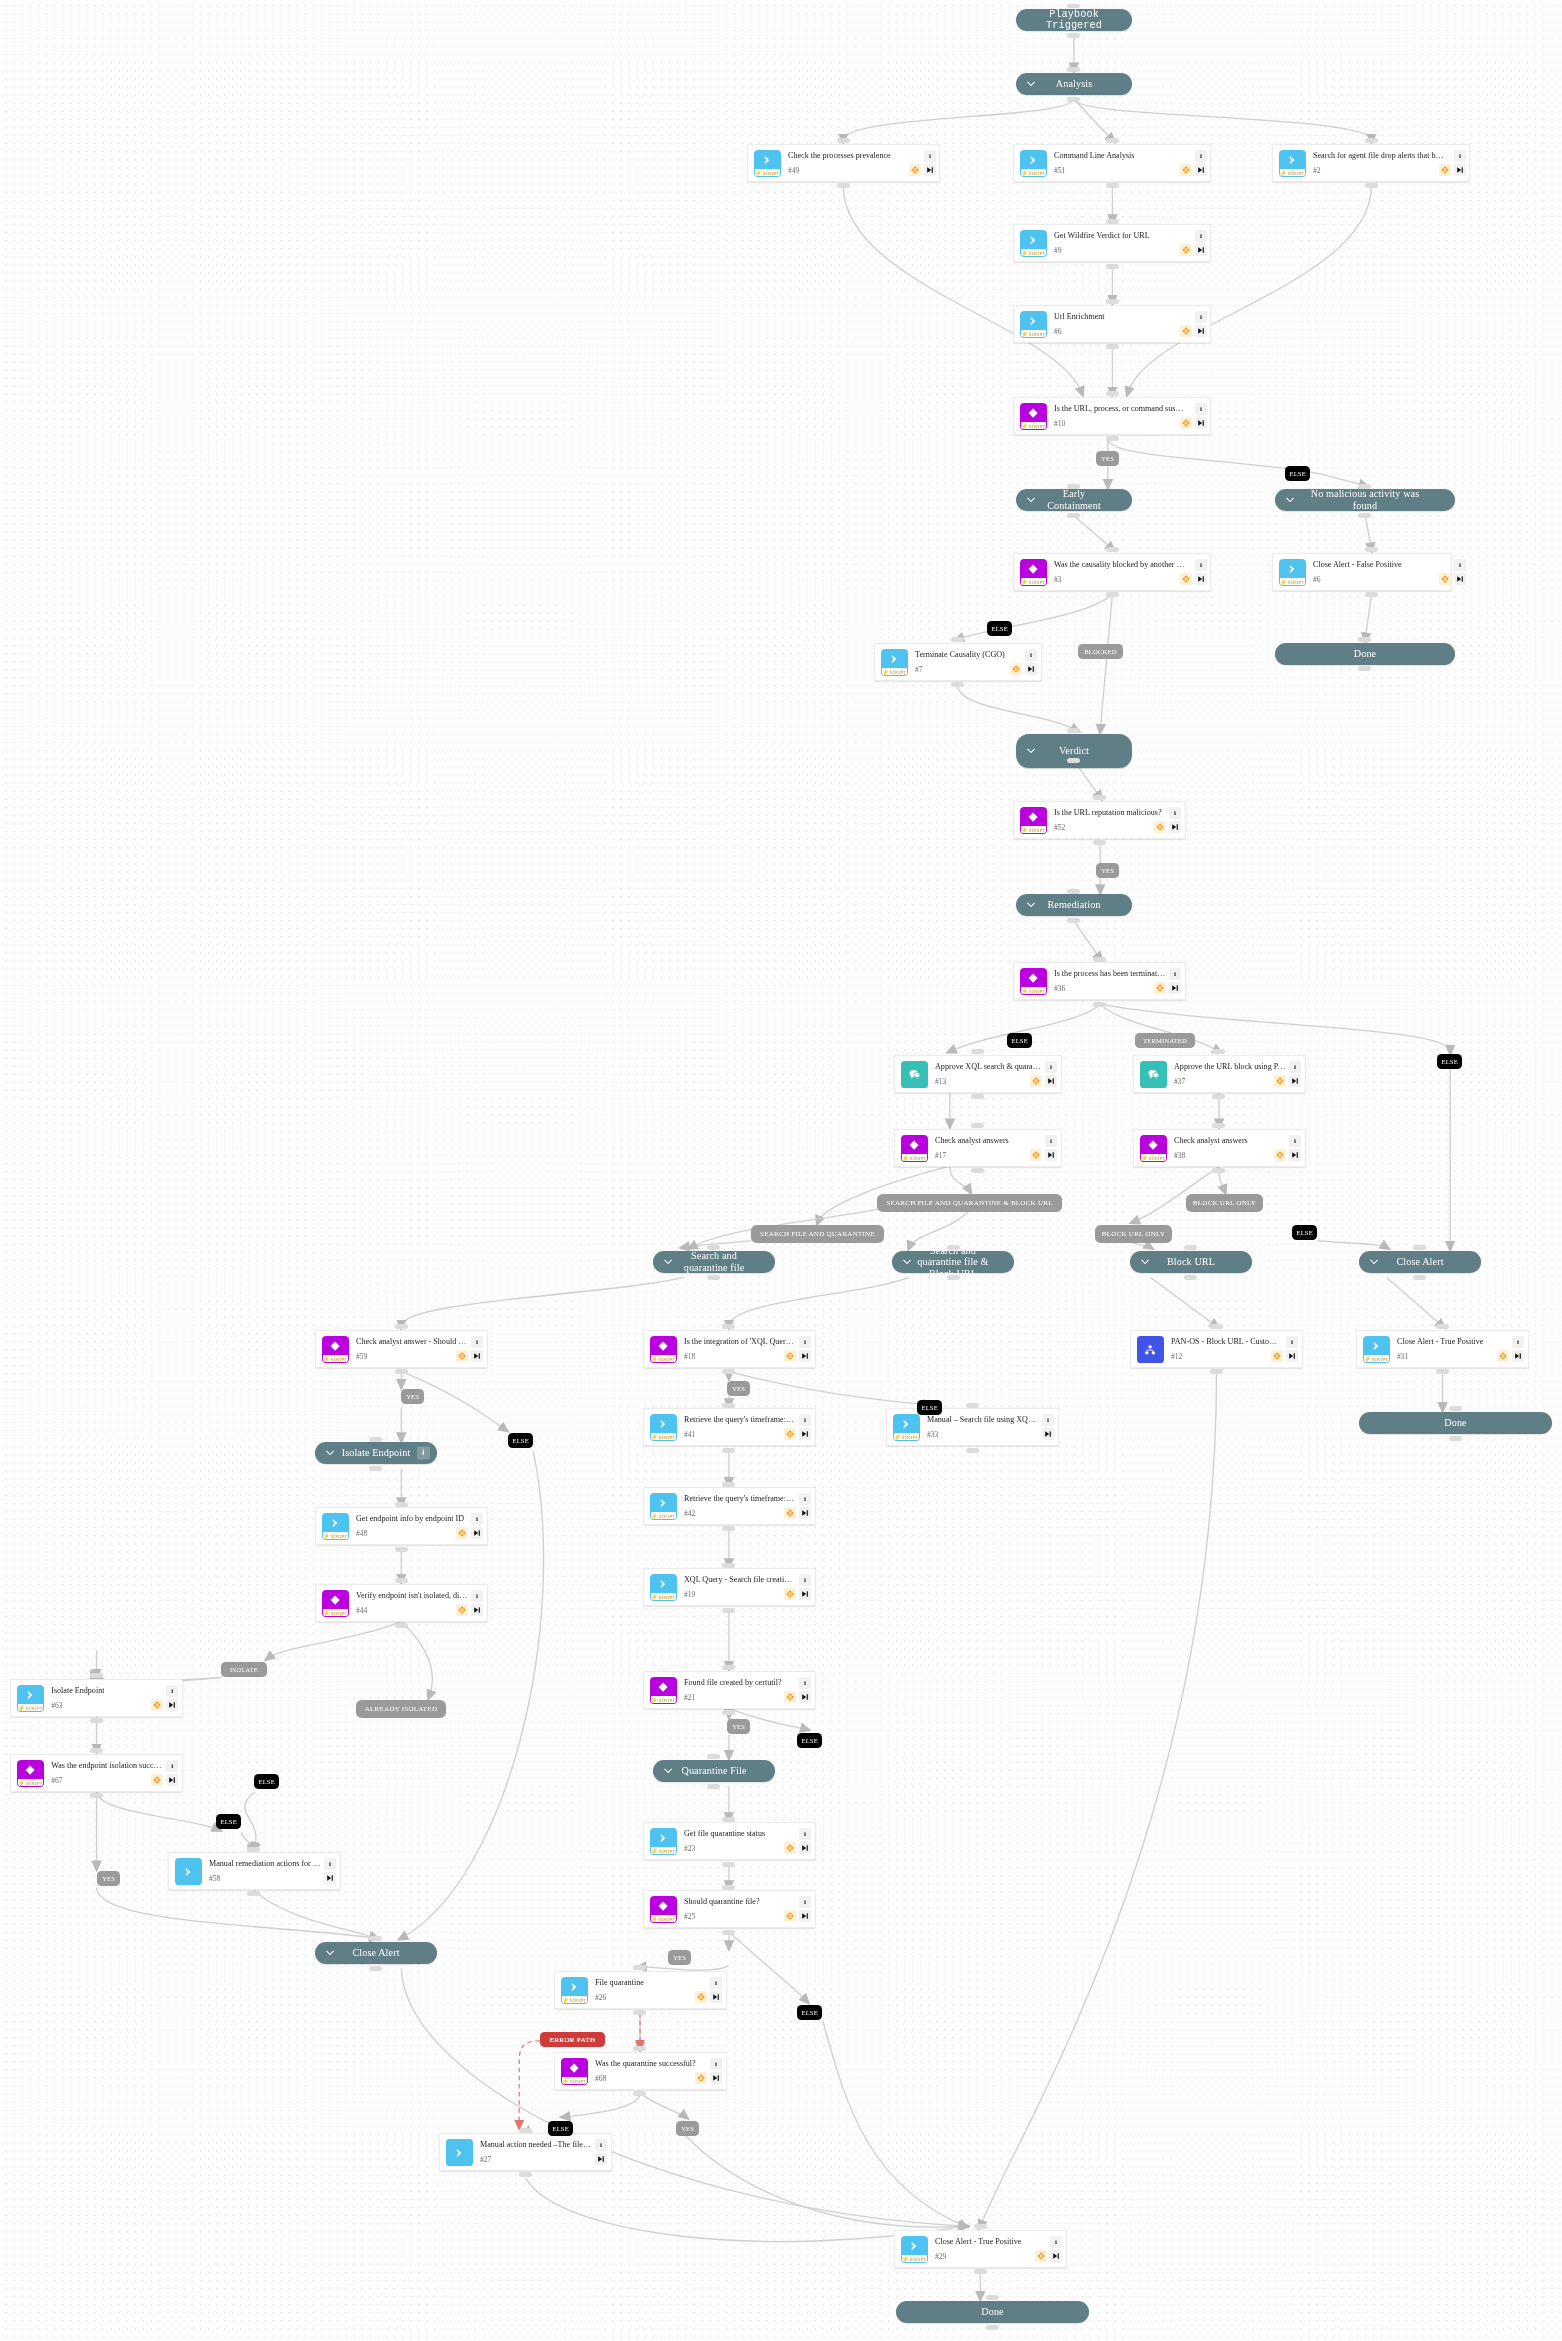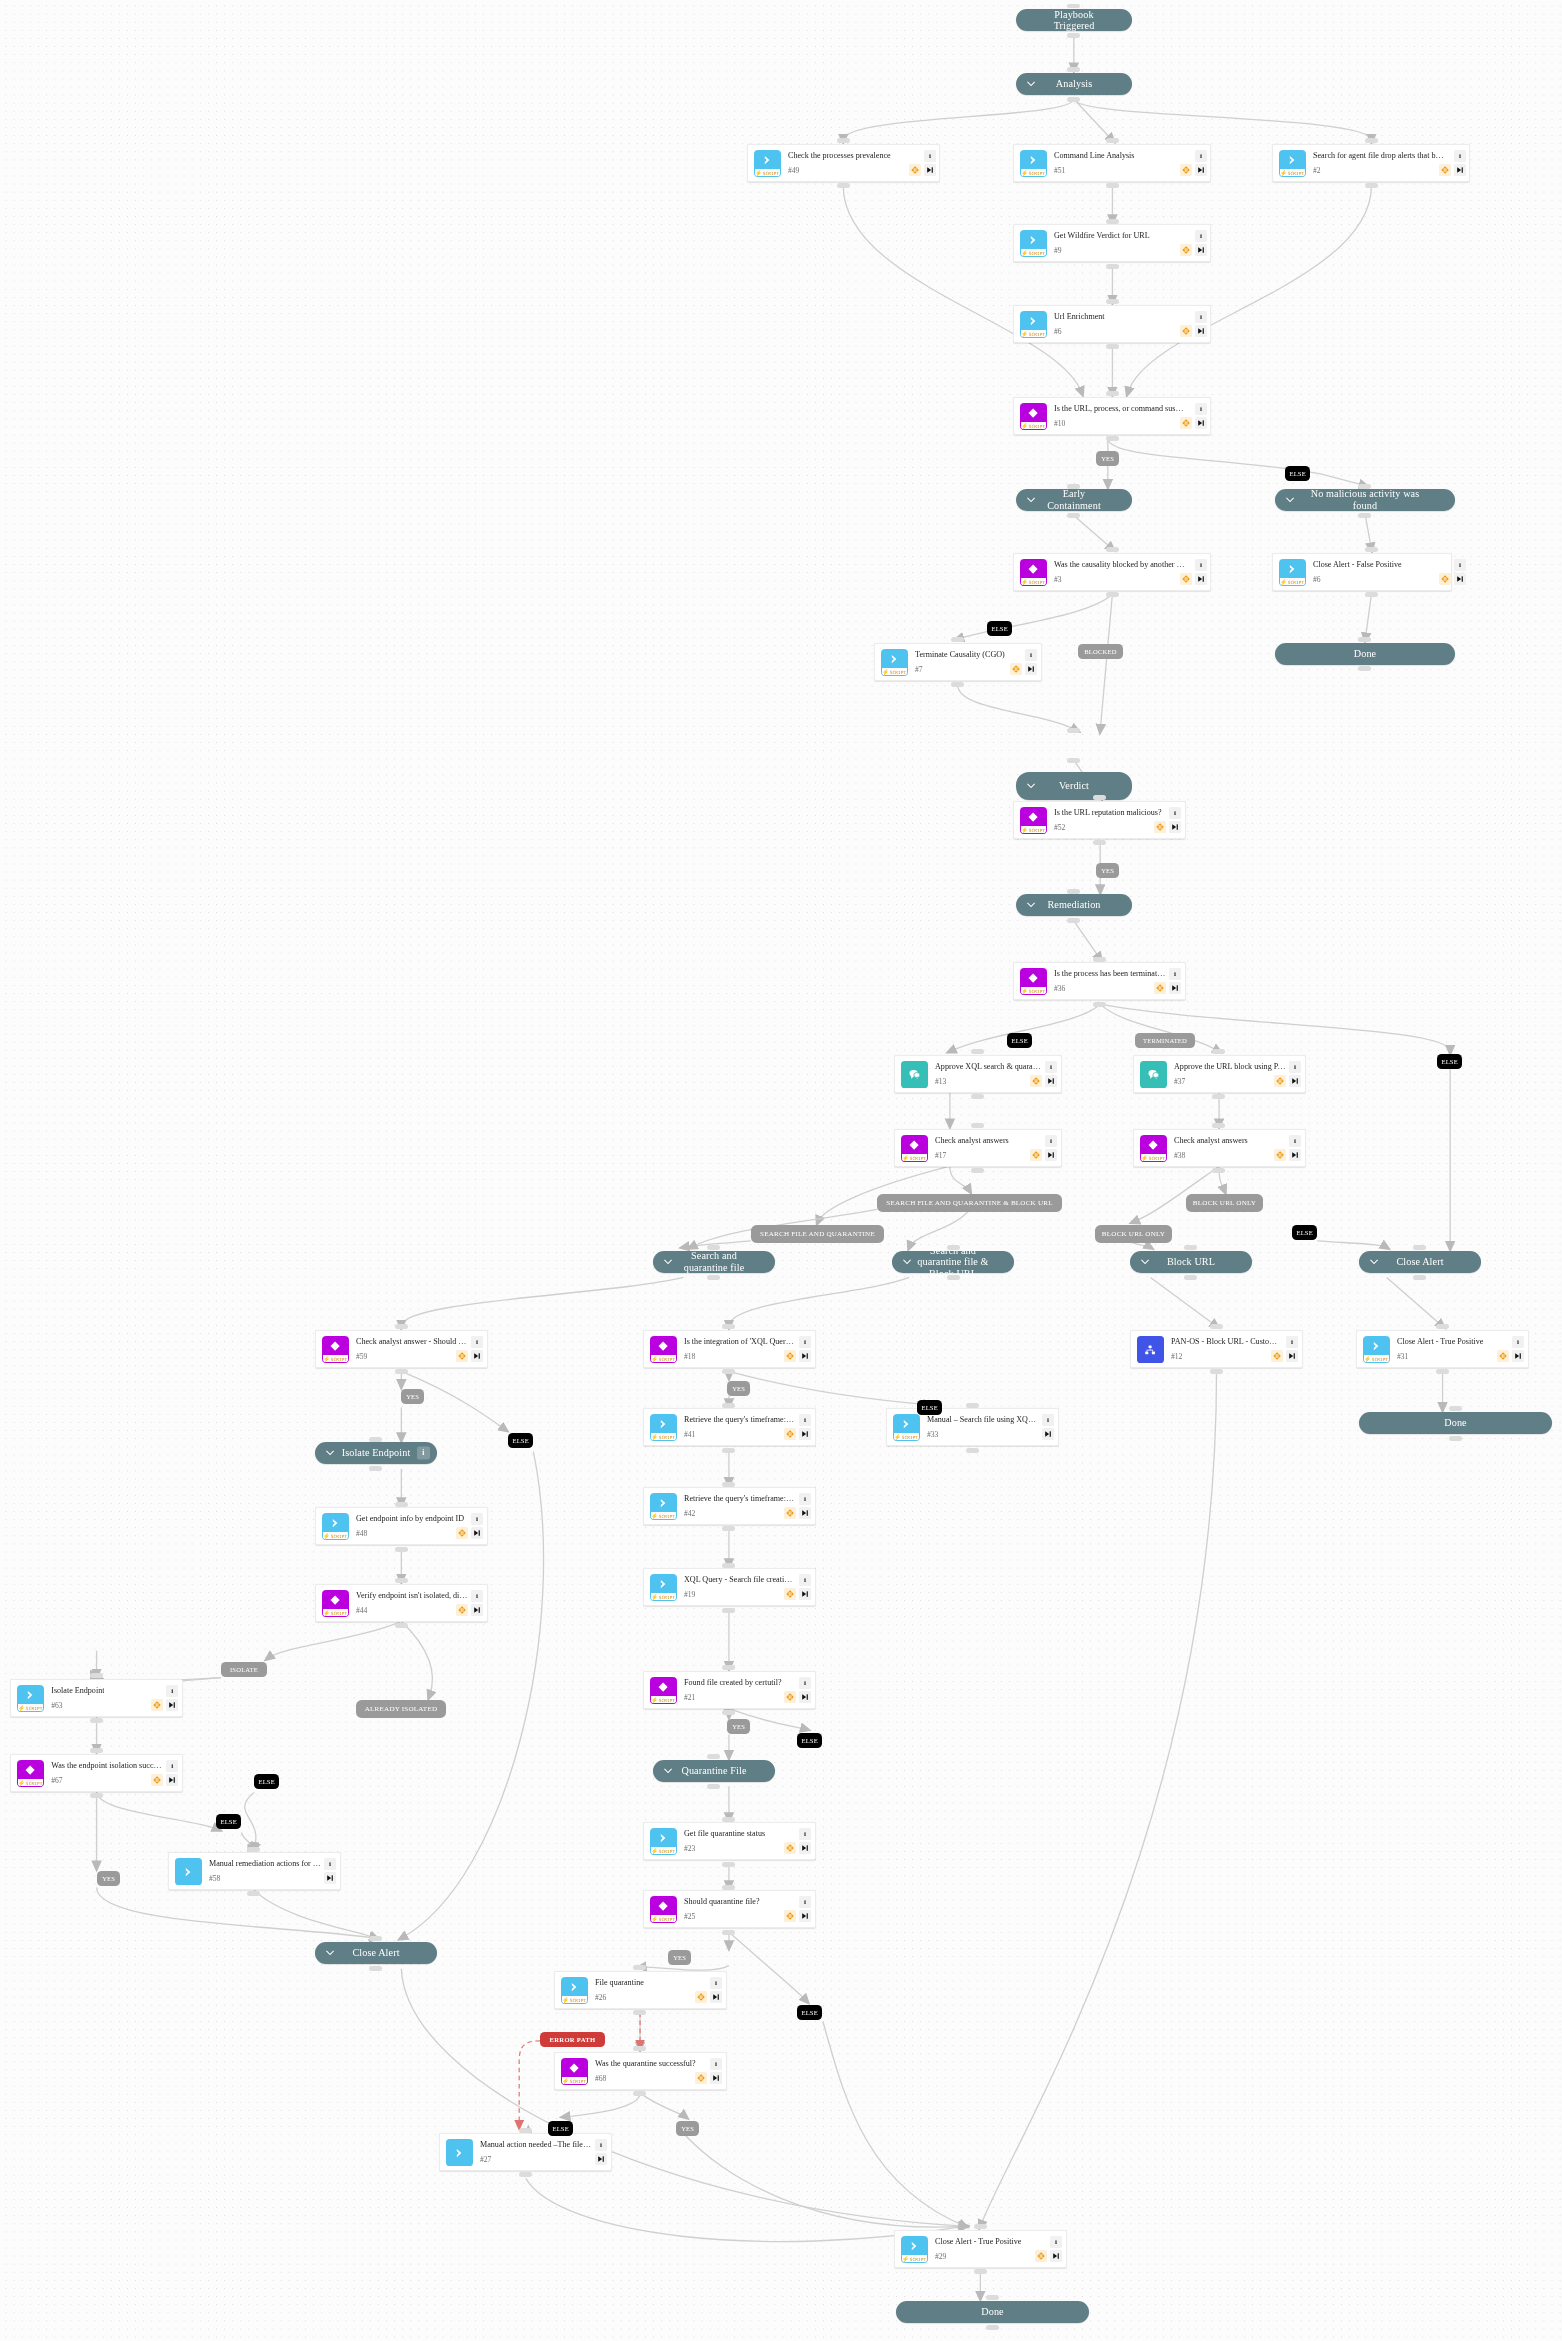--- a/index.html
+++ b/index.html
@@ -280,21 +280,21 @@
       <path d="M1930,4471 L1930,4523"></path>
     </g>
 
     <g fill="none" stroke="#e0736f" stroke-width="2.4" stroke-dasharray="9 7" marker-end="url(#arrowred)">
       <path d="M1260,3962 L1260,4028"></path>
       <path d="M1063,4018 C1030,4018 1022,4030 1022,4060 L1022,4186"></path>
     </g>
   </svg>
 
   <div id="sections-layer">
-      <div class="section" style="left: 1016px; top: 9.1px; width: 116px; height: 22.3px;">
+      <div class="section" style="left: 1016px; top: 9.1px; width: 116px; height: 22.3px; font-family: Liberation Mono, monospace;">
         <div class="sec-title">Playbook Triggered</div>
       </div>
       <div class="section" style="left: 1016px; top: 73px; width: 116px; height: 22.3px;">
         <span class="chev">
           <svg width="8.1" height="5.1" viewBox="0 0 16 10">
             <path d="M1 1 L8 8 L15 1" fill="none" stroke="#ffffff" stroke-width="2" stroke-linecap="round"></path>
           </svg>
         </span>
         <div class="sec-title">Analysis</div>
       </div>
@@ -310,21 +310,21 @@
         <span class="chev">
           <svg width="8.1" height="5.1" viewBox="0 0 16 10">
             <path d="M1 1 L8 8 L15 1" fill="none" stroke="#ffffff" stroke-width="2" stroke-linecap="round"></path>
           </svg>
         </span>
         <div class="sec-title">No malicious activity was found</div>
       </div>
       <div class="section" style="left: 1275px; top: 643px; width: 180px; height: 22.3px;">
         <div class="sec-title">Done</div>
       </div>
-      <div class="section" style="left: 1016px; top: 772px; width: 116px; height: 28px;">
+      <div class="section" style="left: 1016px; top: 734px; width: 116px; height: 34px;">
         <span class="chev">
           <svg width="8.1" height="5.1" viewBox="0 0 16 10">
             <path d="M1 1 L8 8 L15 1" fill="none" stroke="#ffffff" stroke-width="2" stroke-linecap="round"></path>
           </svg>
         </span>
         <div class="sec-title">Verdict</div>
       </div>
       <div class="section" style="left: 1016px; top: 894px; width: 116px; height: 22.3px;">
         <span class="chev">
           <svg width="8.1" height="5.1" viewBox="0 0 16 10">

